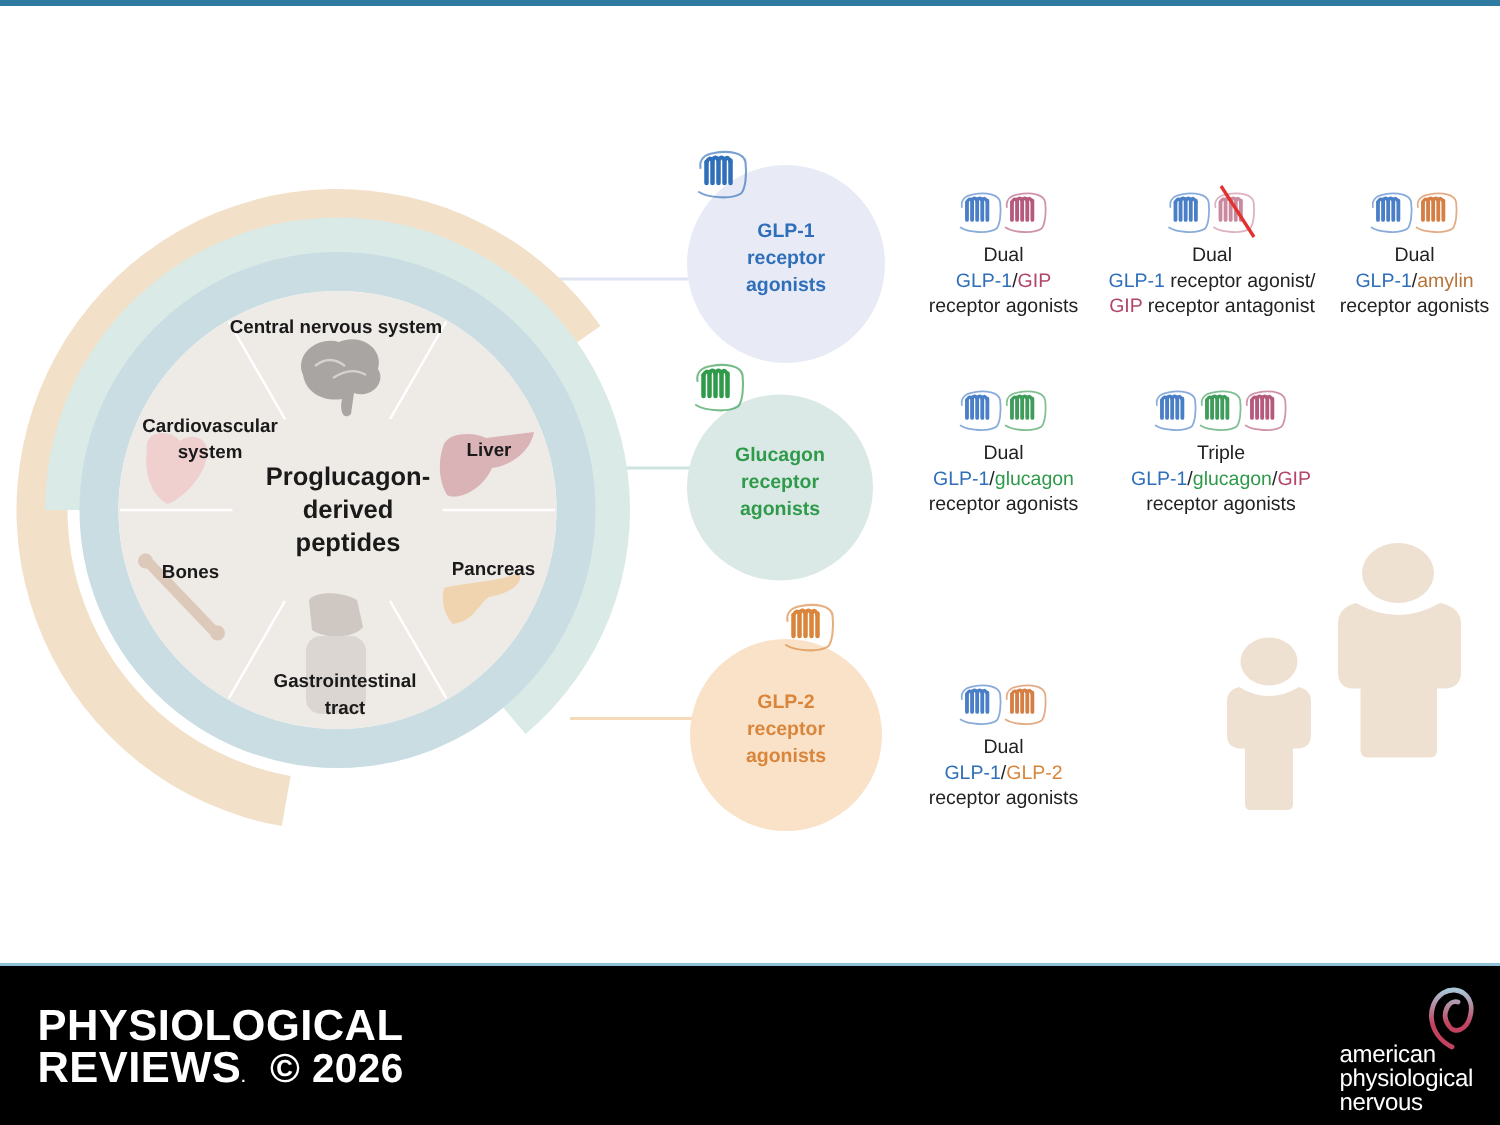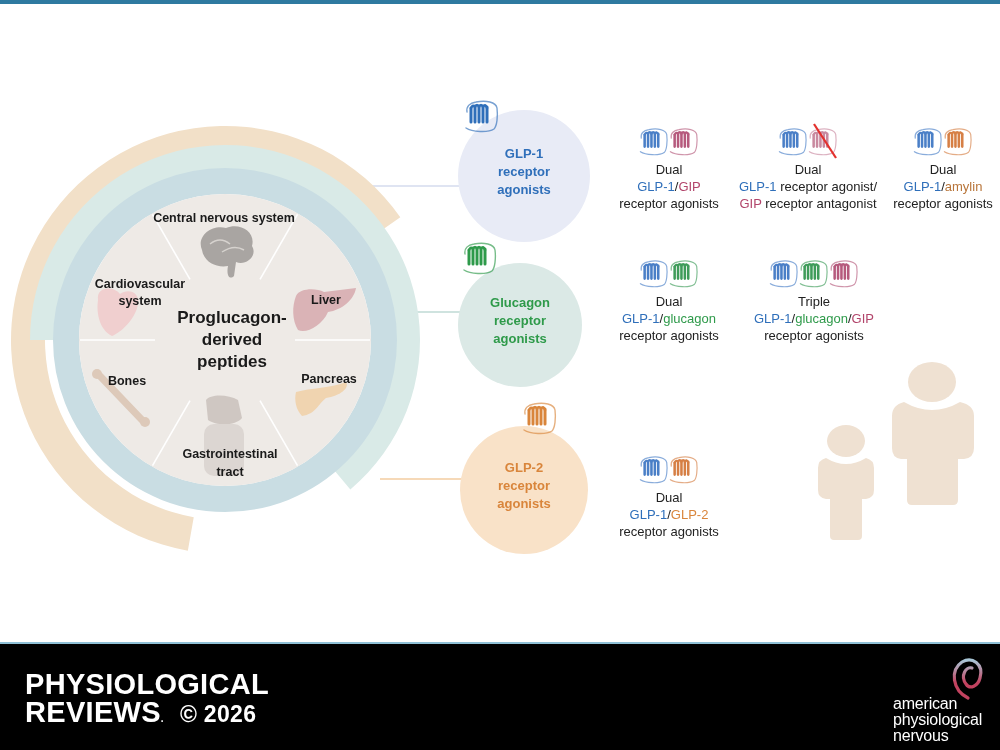--- a/index.html
+++ b/index.html
@@ -4,21 +4,21 @@
 <style>
   html, body { margin: 0; padding: 0; }
   body { width: 1000px; height: 750px; position: relative; overflow: hidden; background: #ffffff; font-family: "Liberation Sans", sans-serif; }
   .topbar { position: absolute; left: 0; top: 0; width: 1000px; height: 4px; background: #2e7aa0; }
   .stage { position: absolute; left: 0; top: 0; width: 1000px; height: 642px; }
   svg text { font-family: "Liberation Sans", sans-serif; }
   .footer { position: absolute; left: 0; top: 642px; width: 1000px; height: 136px; background: #000000; border-top: 2px solid #8fc0d6; box-sizing: border-box; padding-left: 48px; }
   .journal { position: absolute; left: 25px; top: 26px; color: #ffffff; font-weight: 700; font-size: 29px; line-height: 28px; letter-spacing: 0.3px; }
   .journal .line2 { display: block; }
   .journal .dot { font-size: 10px; }
-  .journal .copy { margin-left: 16px; font-size: 23px; }
+  .journal .copy { margin-left: 16px; font-size: 27px; }
   .aps { position: absolute; left: 893px; top: 52px; color: #ffffff; font-size: 16px; line-height: 16px; letter-spacing: -0.2px; }
   .aps-logo { position: absolute; left: 940px; top: 10px; }
 </style>
 </head>
 <body>
 
 <div class="topbar"></div>
 
 <svg class="stage" width="1000" height="642" viewBox="0 0 1000 642" xmlns="http://www.w3.org/2000/svg">
   <defs>

